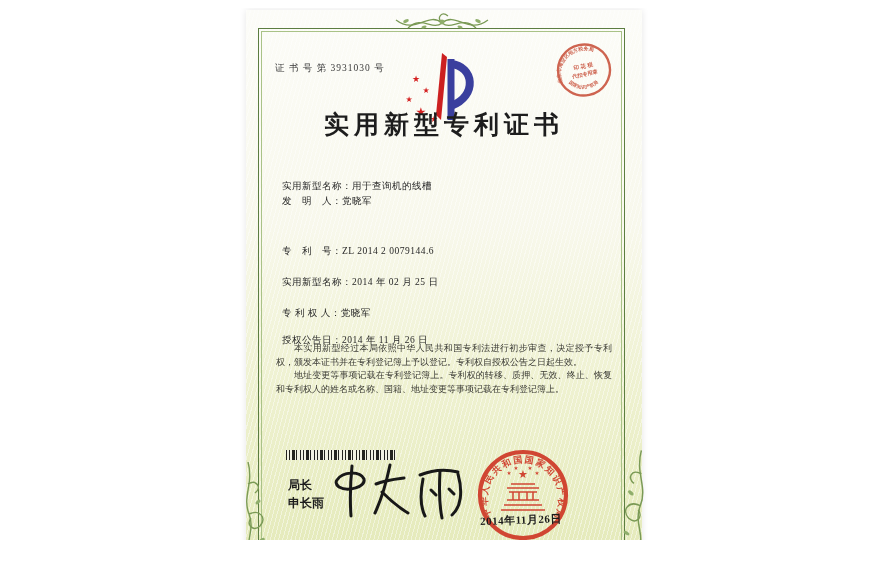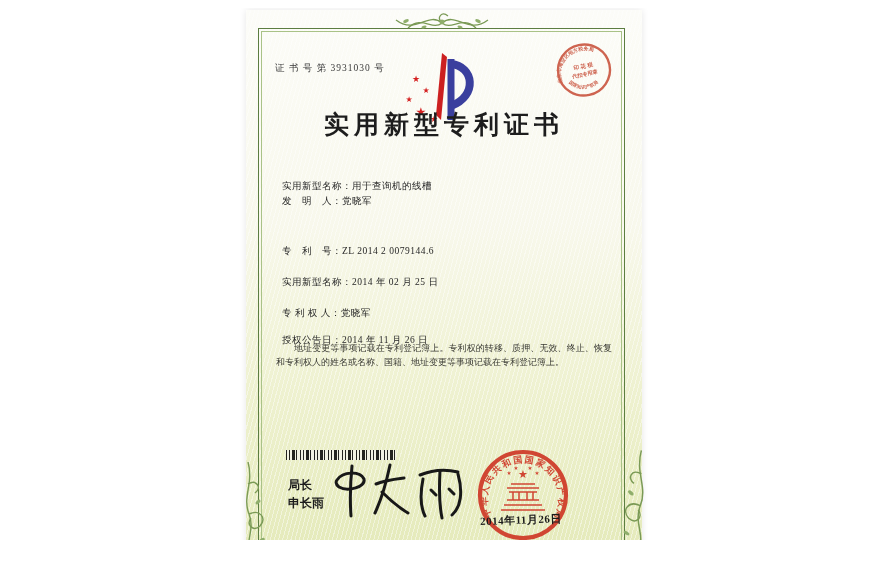--- a/index.html
+++ b/index.html
@@ -153,20 +153,21 @@
       </div>
       <div class="field-row f4">
         <span class="field-label">专 利 权 人：</span><span class="field-value">党晓军</span>
       </div>
       <div class="field-row f5">
         <span class="field-label">授权公告日：</span><span class="field-value">2014 年 11 月 26 日</span>
       </div>
     </div>
 
     <div class="paragraphs">
+      <p>本实用新型经过本局依照中华人民共和国专利法进行初步审查，决定授予专利权，颁发本证书并在专利登记簿上予以登记。专利权自授权公告之日起生效。</p>
       <p>地址变更等事项记载在专利登记簿上。专利权的转移、质押、无效、终止、恢复和专利权人的姓名或名称、国籍、地址变更等事项记载在专利登记簿上。</p>
     </div>
 
     <div class="barcode"></div>
 
     <div class="director">
       <div>局长</div>
       <div>申长雨</div>
     </div>
 

